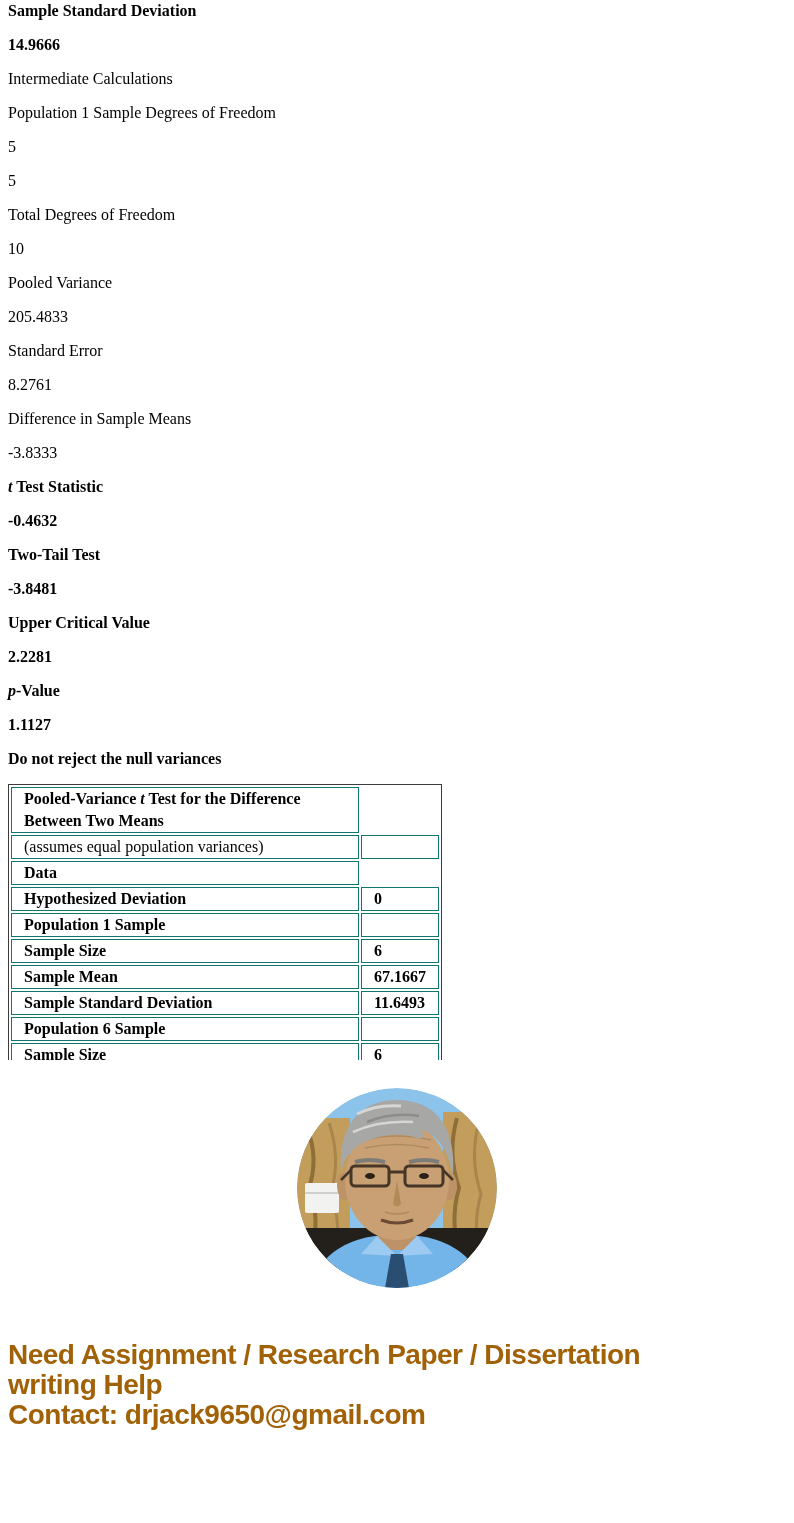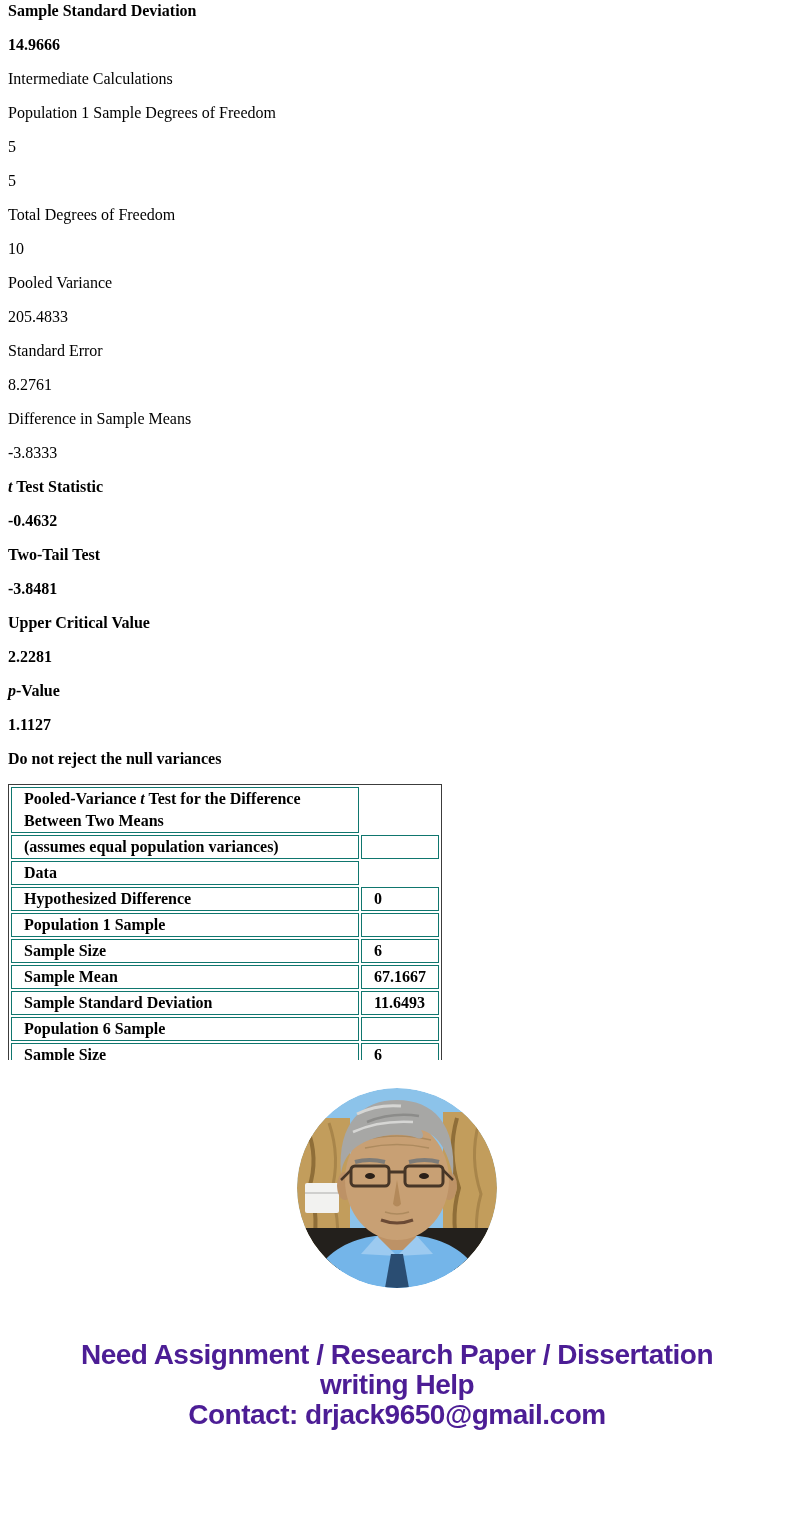--- a/index.html
+++ b/index.html
@@ -33,38 +33,37 @@
   }
   table.ttest td {
     border: 1px solid #0f766e;
     padding: 0 12px;
     line-height: 22px;
     vertical-align: top;
     font-weight: bold;
   }
   table.ttest td.c1 { width: 352px; }
   table.ttest td.c2 { width: 66px; }
-  table.ttest td.normal { font-weight: bold; }
+  table.ttest td.normal { font-weight: normal; }
 
   .avatar-wrap {
     width: 200px;
     height: 200px;
     margin: 28px auto 0 auto;
     border-radius: 50%;
     overflow: hidden;
   }
   .footer {
     margin-top: 52px;
-    text-align: center;
     font-family: "Liberation Sans", "DejaVu Sans", sans-serif;
     font-weight: bold;
     font-size: 28px;
     line-height: 30px;
     letter-spacing: -0.5px;
-    color: #4c1d95;
+    color: #a16207;
   }
 </style>
 </head>
 <body>
 
 <div class="content">
 
   <div class="stats">
       <p class="b"><span>Sample Standard Deviation</span></p>
       <p class="b"><span>14.9666</span></p>
@@ -98,21 +97,21 @@
             <td class="c1"><span>Pooled-Variance </span><span class="i">t</span><span> Test for the Difference Between Two Means</span></td>
           </tr>
           <tr>
             <td class="c1 normal"><span>(assumes equal population variances)</span></td>
             <td class="c2 normal"><span></span></td>
           </tr>
           <tr>
             <td class="c1"><span>Data</span></td>
           </tr>
           <tr>
-            <td class="c1"><span>Hypothesized Difference</span></td>
+            <td class="c1"><span>Hypothesized Deviation</span></td>
             <td class="c2"><span>0</span></td>
           </tr>
           <tr>
             <td class="c1"><span>Population 1 Sample</span></td>
             <td class="c2"><span></span></td>
           </tr>
           <tr>
             <td class="c1"><span>Sample Size</span></td>
             <td class="c2"><span>6</span></td>
           </tr>

